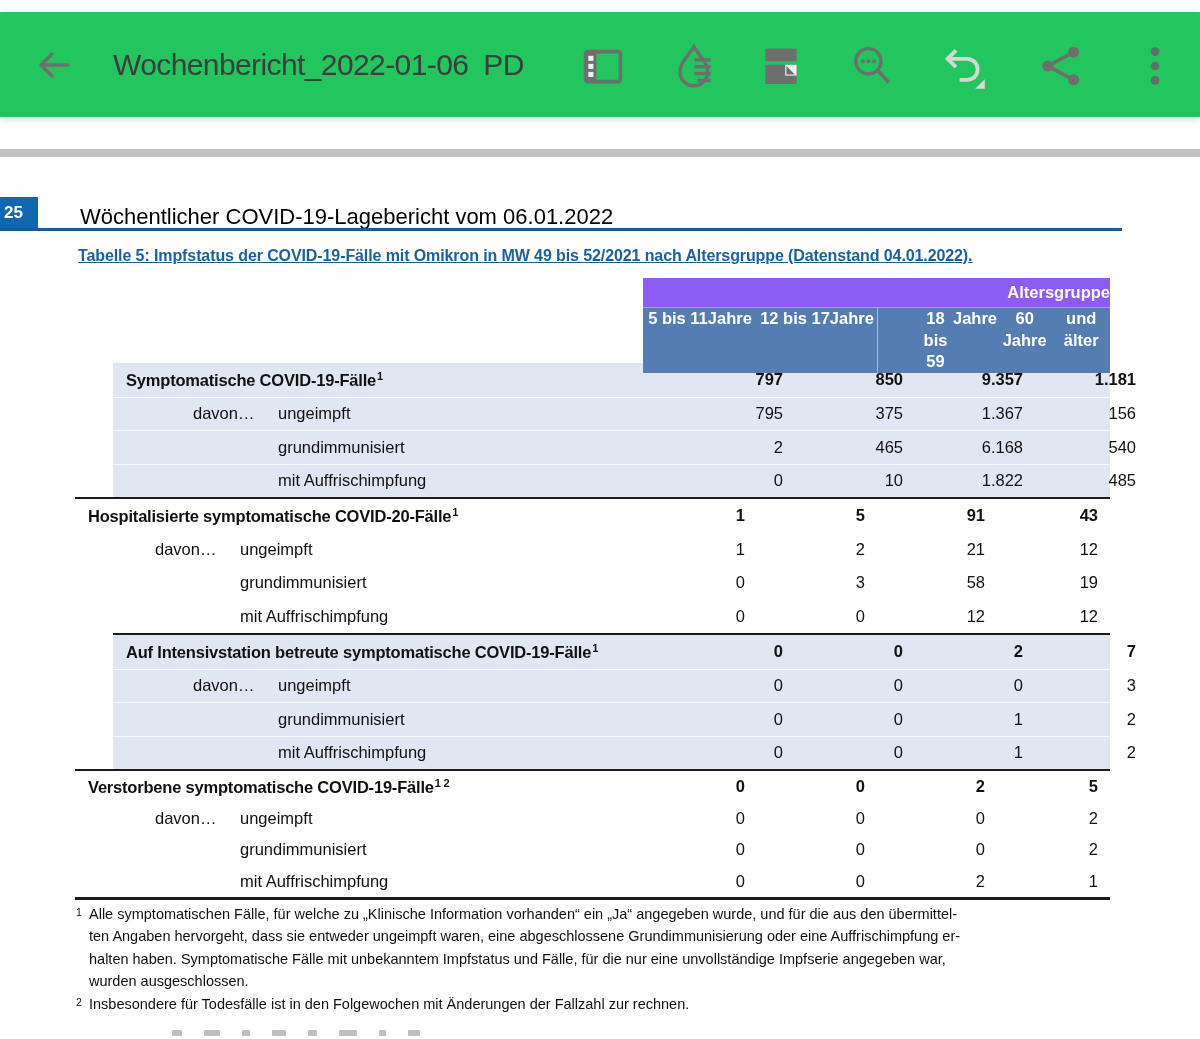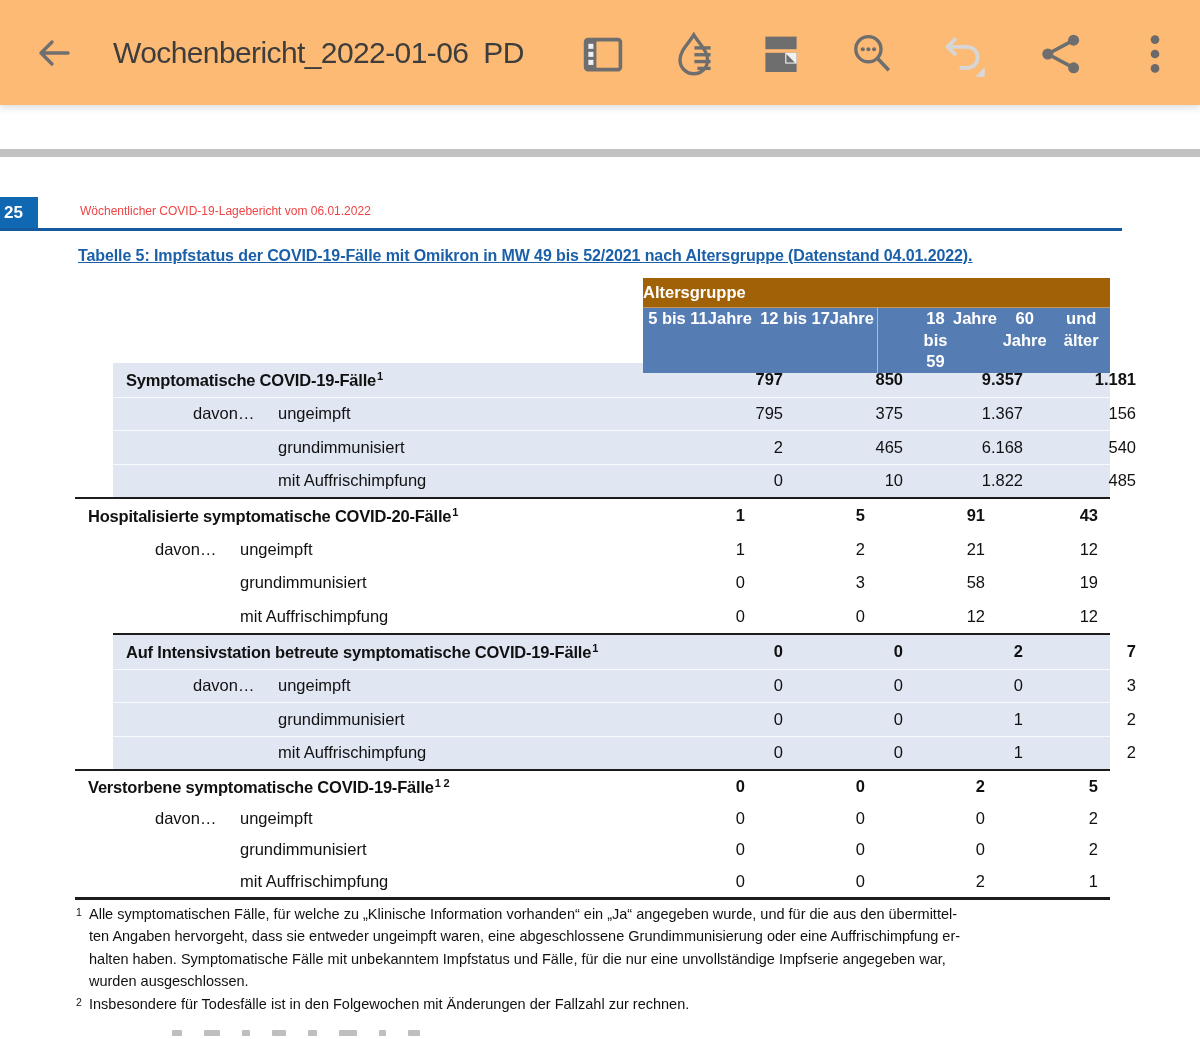--- a/index.html
+++ b/index.html
@@ -1,48 +1,48 @@
 <!DOCTYPE html>
 <html><head>
 <meta charset="utf-8">
 <style>
   * { margin:0; padding:0; box-sizing:border-box; }
   html,body { width:1200px; height:1039px; }
   body { position:relative; overflow:hidden; background:#fff;
          font-family:"Liberation Sans", sans-serif; color:#111; }
 
   
-  .app-bar { position:absolute; top:0; left:0; width:1200px; height:105px;
-             background:#fdba74; box-shadow:0 2px 8px rgba(0,0,0,.16); z-index:5; }
+  .app-bar { position:absolute; top:12px; left:0; width:1200px; height:105px;
+             background:#22c55e; box-shadow:0 2px 8px rgba(0,0,0,.16); z-index:5; }
   .back-btn { position:absolute; left:30px; top:29px; width:48px; height:48px; border:none; background:none; cursor:pointer; }
   .app-title { position:absolute; left:113px; top:36px; font-size:30px; color:#3d3d3d;
                letter-spacing:-0.6px; white-space:nowrap; }
   .app-title .suffix { margin-left:15px; }
   .icon-btn { position:absolute; top:30px; width:48px; height:48px; border:none; background:none; cursor:pointer; }
   .ib-1{left:579px;} .ib-2{left:671px;} .ib-3{left:757px;} .ib-4{left:848px;}
   .ib-5{left:938px;} .ib-6{left:1037px;} .ib-7{left:1131px;}
 
   
   .gray-band { position:absolute; top:149px; left:0; width:1200px; height:8px; background:#c2c2c2; }
 
   
   .page-num-box { position:absolute; left:-34px; top:197px; width:72px; height:32px;
                   background:#0f68b1; color:#fff; font-size:17px; font-weight:bold;
                   text-align:right; padding-right:15px; line-height:32px; }
-  .doc-header { position:absolute; left:80px; top:204px; font-size:12px; color:#ef4444; white-space:nowrap; }
+  .doc-header { position:absolute; left:80px; top:204px; font-size:22px; color:#000000; white-space:nowrap; }
   .header-rule { position:absolute; left:0; top:228px; width:1122px; height:3px; background:#15599f; }
   .table-title { position:absolute; left:78px; top:247px; font-size:16px; font-weight:bold;
                  color:#1a5fa8; letter-spacing:-0.1px; white-space:nowrap;text-decoration:underline; }
 
   
   .covid-table { position:absolute; left:75px; top:278px; width:1035px; font-size:16.5px;
                  border-bottom:3px solid #1c1c1c; }
   .group-row { display:grid; grid-template-columns:568px 467px; height:30px; }
-  .group-cell { background:#a16207; color:#fff; font-weight:bold; text-align:left;
-                line-height:29px; border-bottom:1px solid rgba(255,255,255,.35); }
+  .group-cell { background:#8b5cf6; color:#fff; font-weight:bold; text-align:right;
+                line-height:29px; border-bottom:1px solid rgba(255,255,255,.35);padding-left:17px; }
   .colhead-row { display:grid; grid-template-columns:568px 114px 120px 120px 113px; height:55px; }
   .col-head { background:#567db3; color:#fff; font-weight:bold; text-align:center;
               display:flex; flex-direction:row; justify-content:center; line-height:21.5px; }
   .col-head.divided { border-left:1px solid rgba(255,255,255,.5);padding-left:40px; }
 
   .block.shaded { background:#e1e6f3;margin-left:38px; }
   .block + .block { border-top:2px solid #1c1c1c; }
   .tr { display:grid; grid-template-columns:568px 114px 120px 120px 113px;
         height:33.5px; align-items:center; }
   .block.shaded .tr + .tr { border-top:1px solid rgba(255,255,255,.8); }

